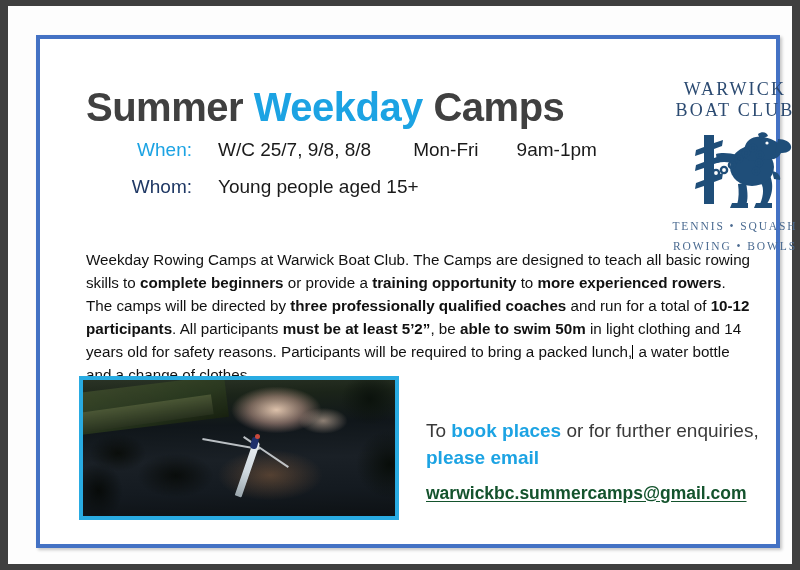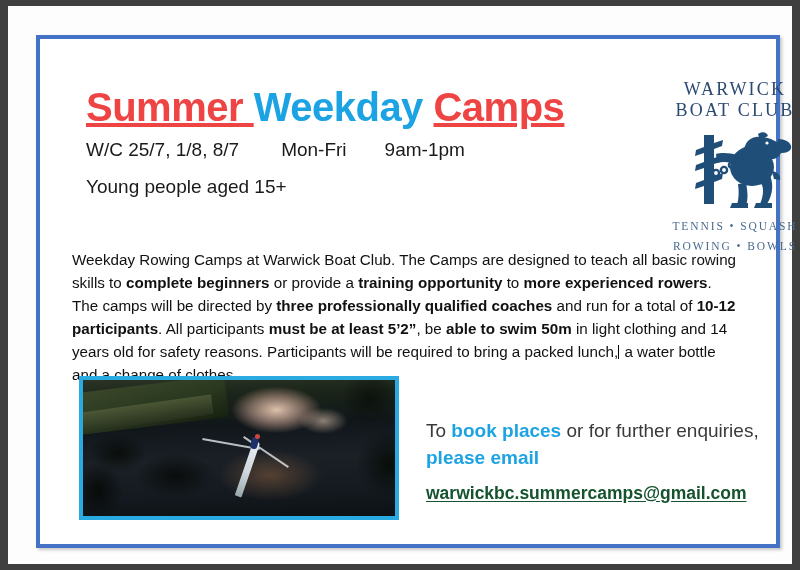--- a/index.html
+++ b/index.html
@@ -42,21 +42,21 @@
   
   .title {
     position: absolute;
     left: 46px;
     top: 46px;
     font-size: 40px;
     font-weight: bold;
     letter-spacing: -0.5px;
     white-space: nowrap;
   }
-  .t-dark  { color: #ef4444; text-decoration: underline; }
+  .t-dark  { color: #404040; }
   .t-blue  { color: #1ca3e3; }
 
   
   .details {
     position: absolute;
     left: 46px;
     top: 100px;
     width: 560px;
     font-size: 19px;
   }
@@ -73,21 +73,21 @@
   }
   .dlabel.lt { color: #1ca3e3; }
   .dlabel.dk { color: #1f3864; }
   .dval { color: #1a1a1a; white-space: nowrap; }
   .dval .sp1 { display: inline-block; width: 42px; }
   .dval .sp2 { display: inline-block; width: 38px; }
 
   
   .bodytext {
     position: absolute;
-    left: 32px;
+    left: 46px;
     top: 209px;
     width: 668px;
     font-size: 15.2px;
     line-height: 1.52;
     color: #111111;
     text-align: left;
   }
   .bodytext b { font-weight: bold; }
   .caret {
     display: inline-block;
@@ -247,23 +247,25 @@
 
 <div class="page">
   <div class="frame">
 
     <div class="title">
       <span class="t-dark">Summer </span><span class="t-blue">Weekday </span><span class="t-dark">Camps</span>
     </div>
 
     <div class="details">
       <div class="drow">
-        <span class="dval"><span>W/C 25/7, 1/8, 8/7</span><span class="sp1"></span><span>Mon-Fri</span><span class="sp2"></span><span>9am-1pm</span></span>
+        <span class="dlabel lt">When:</span>
+        <span class="dval"><span>W/C 25/7, 9/8, 8/8</span><span class="sp1"></span><span>Mon-Fri</span><span class="sp2"></span><span>9am-1pm</span></span>
       </div>
       <div class="drow">
+        <span class="dlabel dk">Whom:</span>
         <span class="dval">Young people aged 15+</span>
       </div>
     </div>
 
     <div class="bodytext" id="body-text"><span>Weekday Rowing Camps at Warwick Boat Club. The Camps are designed to teach all basic rowing skills to </span><b>complete beginners</b><span> or provide a </span><b>training opportunity</b><span> to </span><b>more experienced rowers</b><span>. The camps will be directed by </span><b>three professionally qualified coaches</b><span> and run for a total of </span><b>10-12 participants</b><span>. All participants </span><b>must be at least 5’2”</b><span>, be </span><b>able to swim 50m</b><span> in light clothing and 14 years old for safety reasons. Participants will be required to bring a packed lunch,</span><span class="caret"></span><span> a water bottle and a change of clothes.</span></div>
 
     <div class="photo">
       <div class="photo-inner">
         <div class="photo-bank"></div>
         <div class="photo-bank2"></div>

